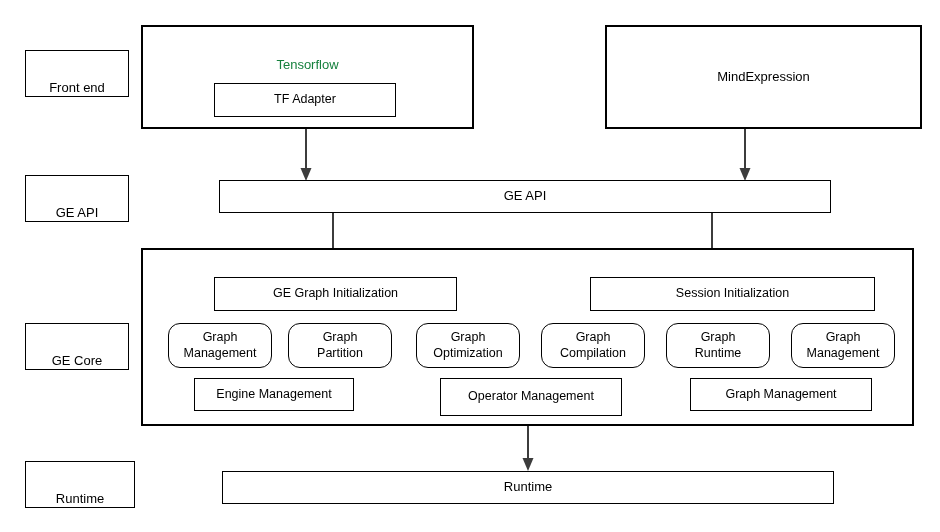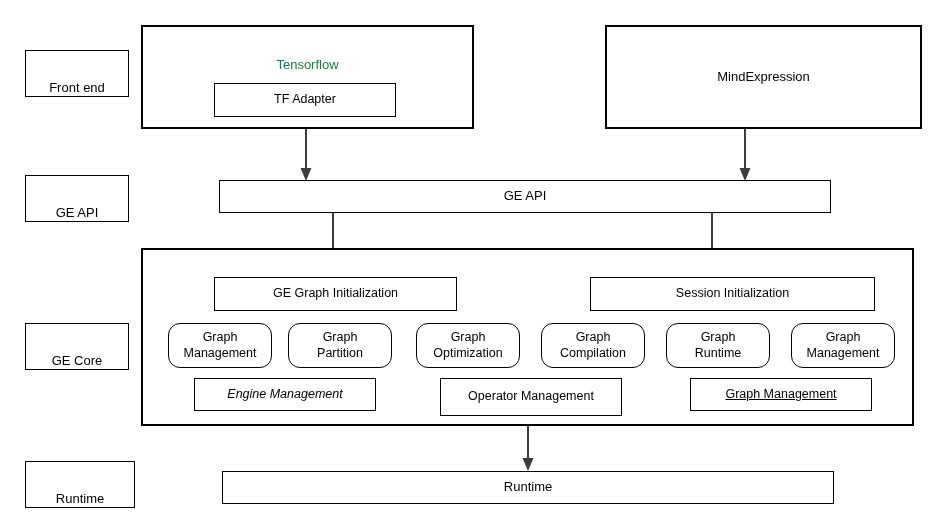--- a/index.html
+++ b/index.html
@@ -148,27 +148,27 @@
     </div>
     <div class="box inner two-line" style="left:523px; top:73px; width:104px; height:45px;">
       <span>Graph</span>
       <span>Runtime</span>
     </div>
     <div class="box inner two-line" style="left:648px; top:73px; width:104px; height:45px;">
       <span>Graph</span>
       <span>Management</span>
     </div>
 
-    <div class="box inner" style="left:51px; top:128px; width:182px; height:33px;font-style:italic;">
+    <div class="box inner" style="left:51px; top:128px; width:160px; height:33px;">
       <span>Engine Management</span>
     </div>
     <div class="box inner" style="left:297px; top:128px; width:182px; height:38px;">
       <span>Operator Management</span>
     </div>
-    <div class="box inner" style="left:547px; top:128px; width:182px; height:33px;text-decoration:underline;">
+    <div class="box inner" style="left:547px; top:128px; width:182px; height:33px;">
       <span>Graph Management</span>
     </div>
   </div>
 
   <div class="arrow" style="left:518px; top:426px; width:20px; height:45px;">
     <svg width="20" height="45" viewBox="0 0 20 45">
       <line x1="10" y1="0" x2="10" y2="35" stroke="#3c3c3c" stroke-width="2"></line>
       <polygon points="10,45 4.5,32 15.5,32" fill="#3c3c3c"></polygon>
     </svg>
   </div>

